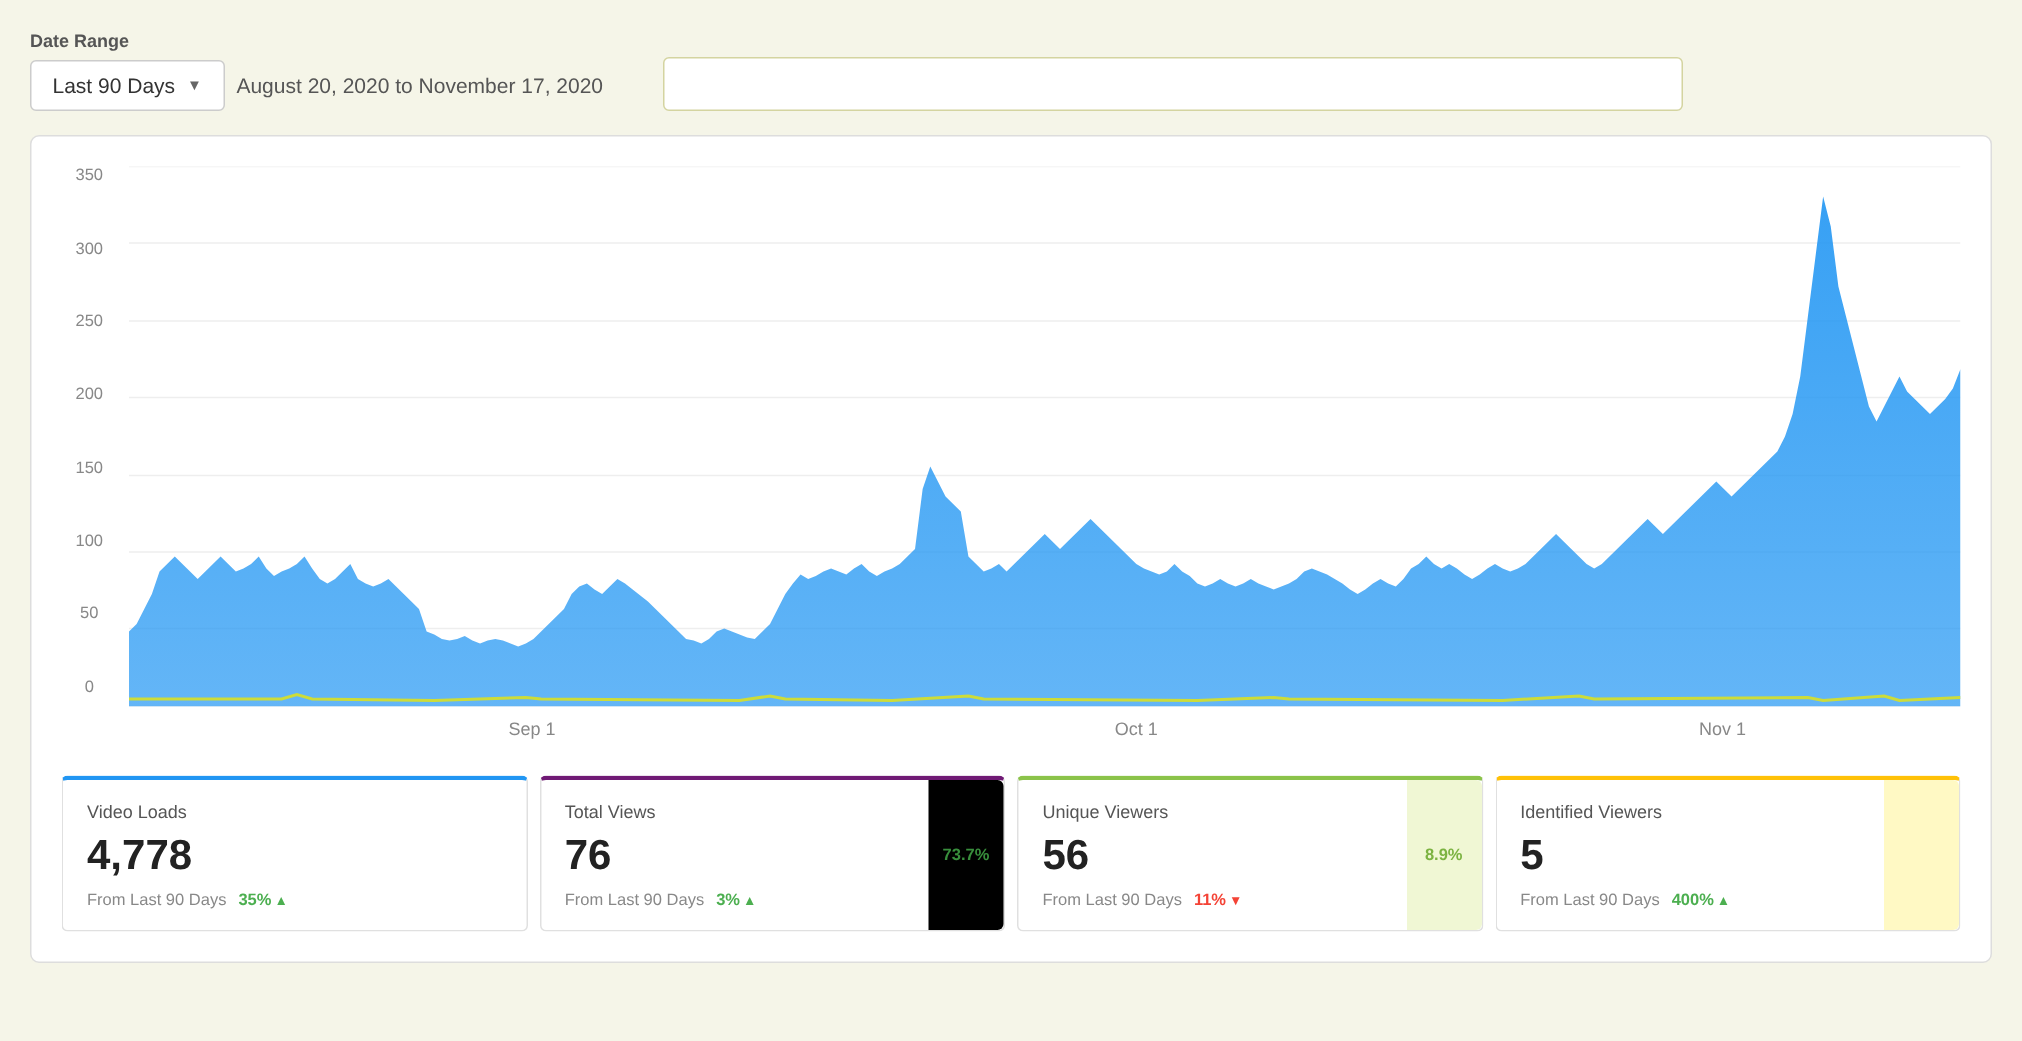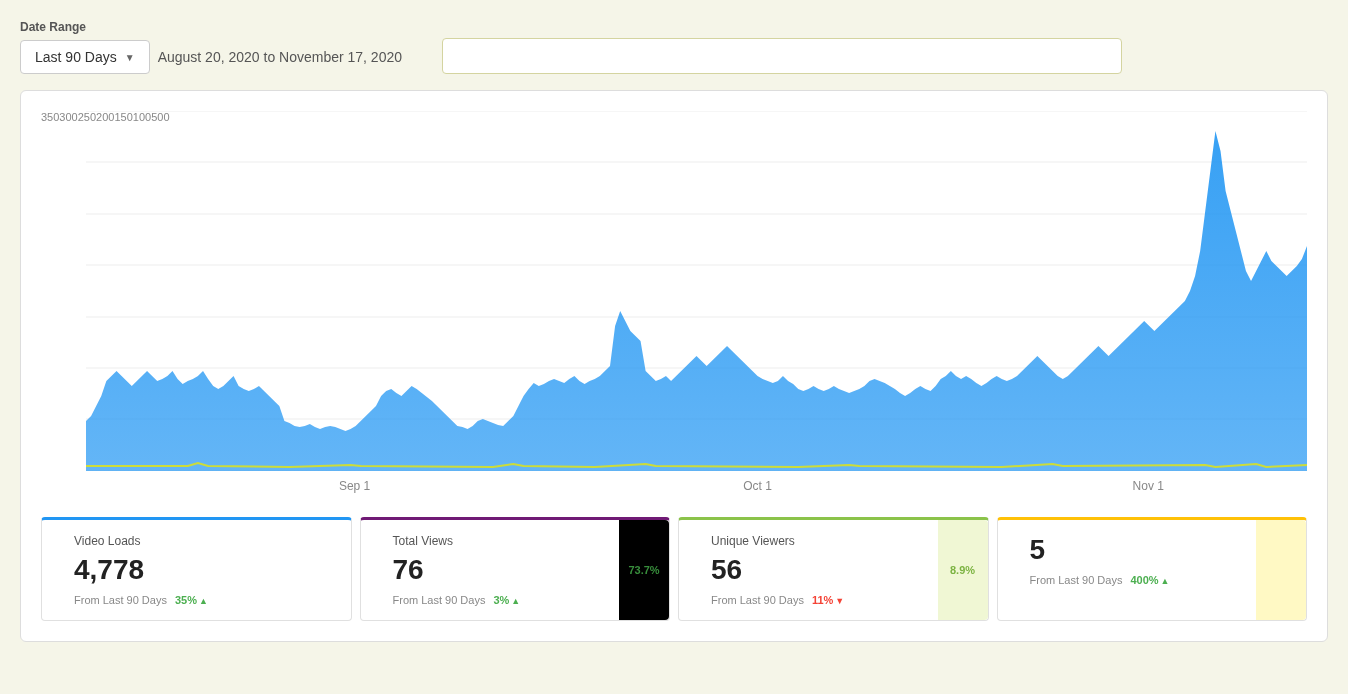--- a/index.html
+++ b/index.html
@@ -117,26 +117,26 @@
     .chart-container {
       position: relative;
       height: 390px;
       margin-bottom: 10px;
     }
 
     .chart-y-axis {
       position: absolute;
       left: 0;
       top: 0;
-      bottom: 13px;
+      bottom: 37px;
       width: 45px;
       display: flex;
-      flex-direction: row;
+      flex-direction: column;
       justify-content: space-between;
-      align-items: flex-start;
+      align-items: center;
       padding-right: 8px;
     }
 
     .y-label {
       font-size: 11px;
       color: #888;
     }
 
     .chart-area {
       position: absolute;
@@ -166,21 +166,21 @@
     .metrics-row {
       display: flex;
       gap: 0;
       margin-top: 16px;
     }
 
     .metric-card {
       flex: 1;
       border: 1px solid #e0e0e0;
       border-radius: 4px;
-      padding: 14px 32px;
+      padding: 14px 16px;
       position: relative;
       background: white;
       margin-right: 8px;
     }
 
     .metric-card:last-child {
       margin-right: 0;
     }
 
     .metric-bar {
@@ -376,20 +376,21 @@
       <div class="metric-name">Unique Viewers</div>
       <div class="metric-value">56</div>
       <div class="metric-footer">
         <span>From Last 90 Days</span>
         <span class="metric-change down">11% <span class="arrow-down"></span></span>
       </div>
       <div class="metric-bar yellow-green">8.9%</div>
     </div>
 
     <div class="metric-card" style="border-top: 3px solid #ffc107;">
+      <div class="metric-name">Identified Viewers</div>
       <div class="metric-value">5</div>
       <div class="metric-footer">
         <span>From Last 90 Days</span>
         <span class="metric-change up">400% <span class="arrow-up"></span></span>
       </div>
       <div class="metric-bar yellow"></div>
     </div>
 
   </div>
 </div>

